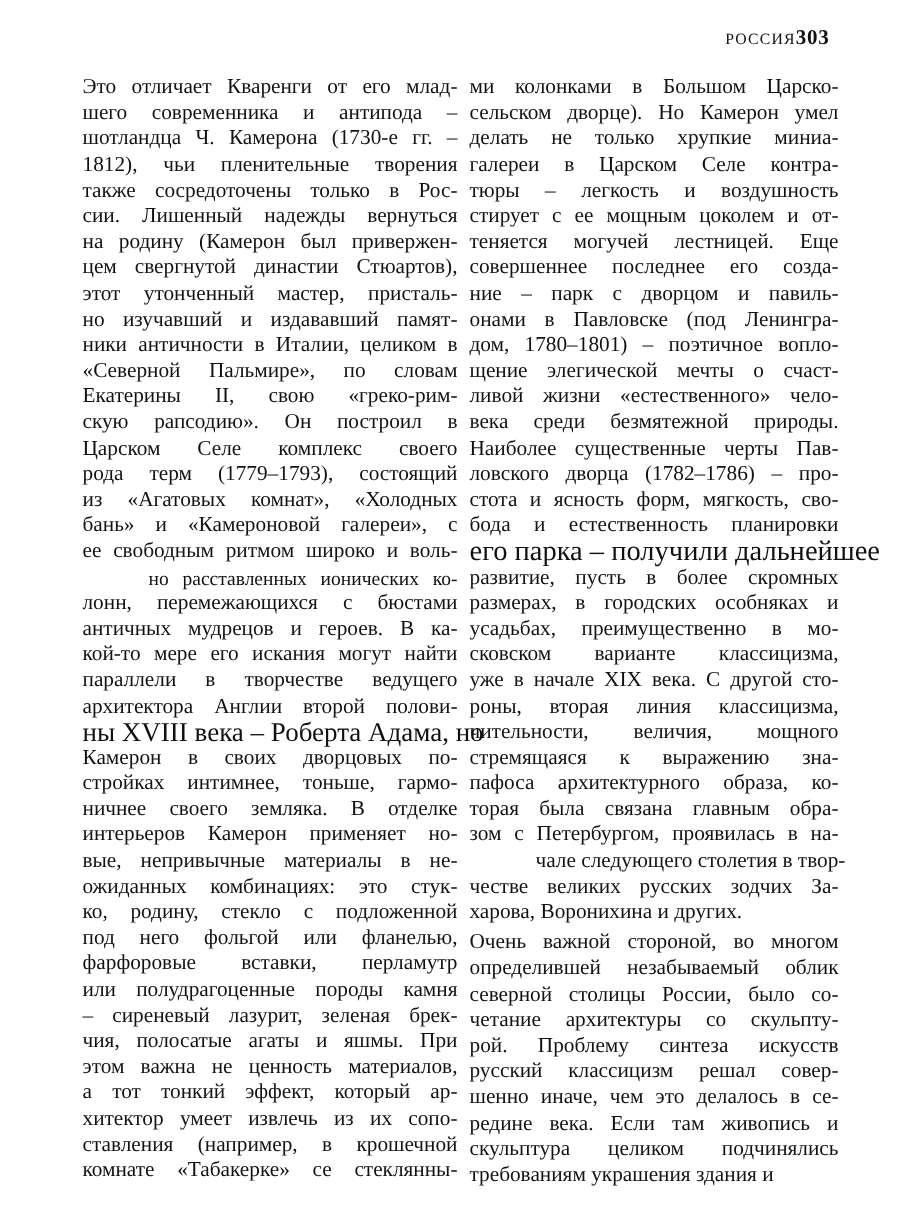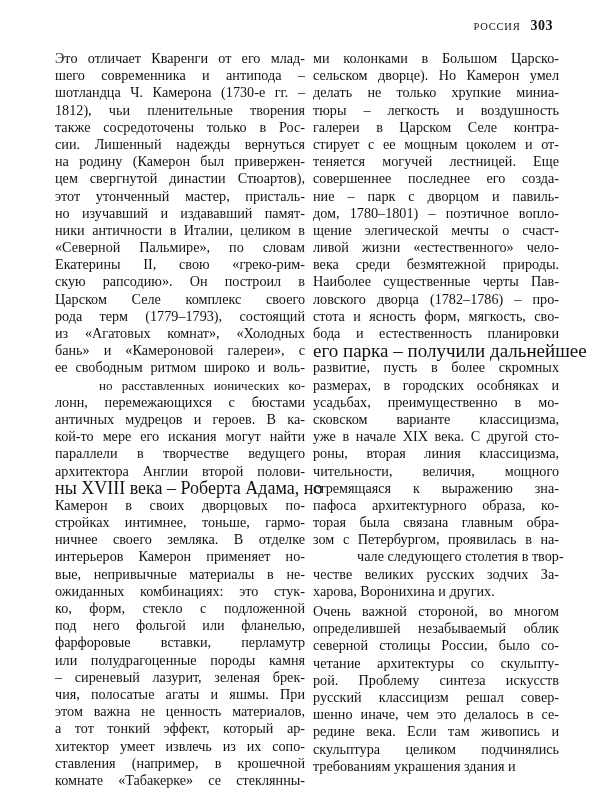--- a/index.html
+++ b/index.html
@@ -1,19 +1,19 @@
 <!DOCTYPE html>
 <html><head>
 <meta charset="utf-8">
 <style>
   html, body { margin: 0; padding: 0; background: #fff; }
   body { width: 600px; height: 804px; position: relative; overflow: hidden;
          font-family: "Liberation Serif", "DejaVu Serif", serif; color: #111; }
   .running-head { position: absolute; top: 18px; right: 47px; font-size: 12px;
-                  letter-spacing: 0.5px; display: flex; gap: 10px; align-items: baseline; }
+                  letter-spacing: 0.5px; display: flex; align-items: baseline; }
   .running-head .section { font-size: 10.5px; letter-spacing: 0.8px; }
   .running-head .pageno { font-size: 14px; font-weight: bold; }
   .col { position: absolute; top: 50px; }
   .col-left { left: 55px; width: 250px; }
   .col-right { left: 313px; width: 246px; }
   .line { display: block; height: 20.5px; line-height: 20.5px; font-size: 15.6px;
           text-align: justify; text-align-last: justify; white-space: nowrap; overflow: visible; }
   .line.last { text-align-last: left; }
   .line.indent-gap { margin-top: 4px; }
 </style>
@@ -52,42 +52,43 @@
       <span class="line" style="height: 17.2px; line-height: 17.2px; font-size: 14.2px;">кой-то мере его искания могут найти</span>
       <span class="line" style="height: 17.2px; line-height: 17.2px; font-size: 14.2px;">параллели в творчестве ведущего</span>
       <span class="line" style="height: 17.2px; line-height: 17.2px; font-size: 14.2px;">архитектора Англии второй полови-</span>
       <span class="line" style="height: 17.2px; line-height: 17.2px; font-size: 18px;">ны XVIII века – Роберта Адама, но</span>
       <span class="line" style="height: 17.2px; line-height: 17.2px; font-size: 14.2px;">Камерон в своих дворцовых по-</span>
       <span class="line" style="height: 17.2px; line-height: 17.2px; font-size: 14.2px;">стройках интимнее, тоньше, гармо-</span>
       <span class="line" style="height: 17.2px; line-height: 17.2px; font-size: 14.2px;">ничнее своего земляка. В отделке</span>
       <span class="line" style="height: 17.2px; line-height: 17.2px; font-size: 14.2px;">интерьеров Камерон применяет но-</span>
       <span class="line" style="height: 17.2px; line-height: 17.2px; font-size: 14.2px;">вые, непривычные материалы в не-</span>
       <span class="line" style="height: 17.2px; line-height: 17.2px; font-size: 14.2px;">ожиданных комбинациях: это стук-</span>
-      <span class="line" style="height: 17.2px; line-height: 17.2px; font-size: 14.2px;">ко, форм, стекло с подложенной</span>
+      <span class="line" style="height: 17.2px; line-height: 17.2px; font-size: 14.2px;">ко, родину, стекло с подложенной</span>
       <span class="line" style="height: 17.2px; line-height: 17.2px; font-size: 14.2px;">под него фольгой или фланелью,</span>
       <span class="line" style="height: 17.2px; line-height: 17.2px; font-size: 14.2px;">фарфоровые вставки, перламутр</span>
       <span class="line" style="height: 17.2px; line-height: 17.2px; font-size: 14.2px;">или полудрагоценные породы камня</span>
       <span class="line" style="height: 17.2px; line-height: 17.2px; font-size: 14.2px;">– сиреневый лазурит, зеленая брек-</span>
       <span class="line" style="height: 17.2px; line-height: 17.2px; font-size: 14.2px;">чия, полосатые агаты и яшмы. При</span>
       <span class="line" style="height: 17.2px; line-height: 17.2px; font-size: 14.2px;">этом важна не ценность материалов,</span>
       <span class="line" style="height: 17.2px; line-height: 17.2px; font-size: 14.2px;">а тот тонкий эффект, который ар-</span>
       <span class="line" style="height: 17.2px; line-height: 17.2px; font-size: 14.2px;">хитектор умеет извлечь из их сопо-</span>
       <span class="line" style="height: 17.2px; line-height: 17.2px; font-size: 14.2px;">ставления (например, в крошечной</span>
       <span class="line" style="height: 17.2px; line-height: 17.2px; font-size: 14.2px;">комнате «Табакерке» се стеклянны-</span>
     </div>
   <div class="col col-right" id="col-right">
       <span class="line" style="height: 17.2px; line-height: 17.2px; font-size: 14.2px;">ми колонками в Большом Царско-</span>
       <span class="line" style="height: 17.2px; line-height: 17.2px; font-size: 14.2px;">сельском дворце). Но Камерон умел</span>
       <span class="line" style="height: 17.2px; line-height: 17.2px; font-size: 14.2px;">делать не только хрупкие миниа-</span>
+      <span class="line" style="height: 17.2px; line-height: 17.2px; font-size: 14.2px;">галереи в Царском Селе контра-</span>
       <span class="line" style="height: 17.2px; line-height: 17.2px; font-size: 14.2px;">тюры – легкость и воздушность</span>
-      <span class="line" style="height: 17.2px; line-height: 17.2px; font-size: 14.2px;">галереи в Царском Селе контра-</span>
       <span class="line" style="height: 17.2px; line-height: 17.2px; font-size: 14.2px;">стирует с ее мощным цоколем и от-</span>
       <span class="line" style="height: 17.2px; line-height: 17.2px; font-size: 14.2px;">теняется могучей лестницей. Еще</span>
       <span class="line" style="height: 17.2px; line-height: 17.2px; font-size: 14.2px;">совершеннее последнее его созда-</span>
       <span class="line" style="height: 17.2px; line-height: 17.2px; font-size: 14.2px;">ние – парк с дворцом и павиль-</span>
+      <span class="line" style="height: 17.2px; line-height: 17.2px; font-size: 14.2px;">онами в Павловске (под Ленингра-</span>
       <span class="line" style="height: 17.2px; line-height: 17.2px; font-size: 14.2px;">дом, 1780–1801) – поэтичное вопло-</span>
       <span class="line" style="height: 17.2px; line-height: 17.2px; font-size: 14.2px;">щение элегической мечты о счаст-</span>
       <span class="line" style="height: 17.2px; line-height: 17.2px; font-size: 14.2px;">ливой жизни «естественного» чело-</span>
       <span class="line" style="height: 17.2px; line-height: 17.2px; font-size: 14.2px;">века среди безмятежной природы.</span>
       <span class="line" style="height: 17.2px; line-height: 17.2px; font-size: 14.2px;">Наиболее существенные черты Пав-</span>
       <span class="line" style="height: 17.2px; line-height: 17.2px; font-size: 14.2px;">ловского дворца (1782–1786) – про-</span>
       <span class="line" style="height: 17.2px; line-height: 17.2px; font-size: 14.2px;">стота и ясность форм, мягкость, сво-</span>
       <span class="line" style="height: 17.2px; line-height: 17.2px; font-size: 14.2px;">бода и естественность планировки</span>
       <span class="line" style="height: 17.2px; line-height: 17.2px; font-size: 19px;">его парка – получили дальнейшее</span>
       <span class="line" style="height: 17.2px; line-height: 17.2px; font-size: 14.2px;">развитие, пусть в более скромных</span>

